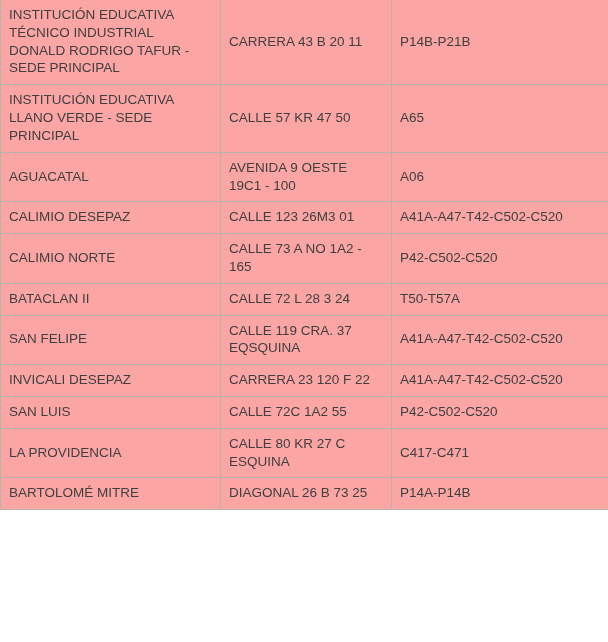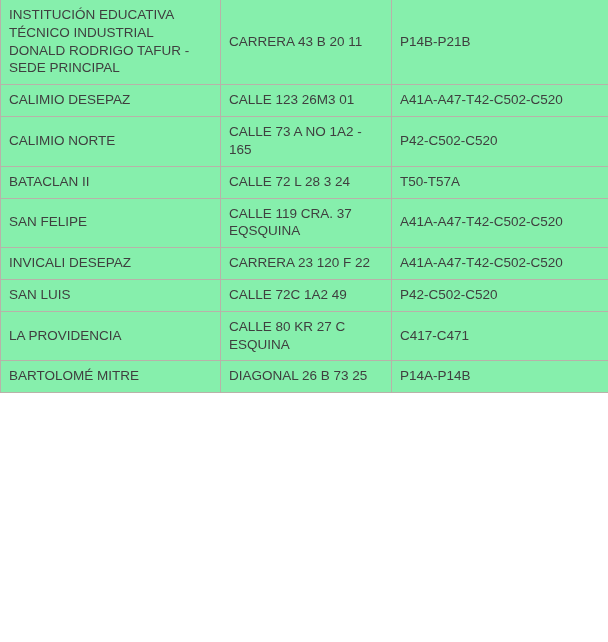--- a/index.html
+++ b/index.html
@@ -23,21 +23,21 @@
   .doc-table col.c1 { width: 220px; }
   .doc-table col.c2 { width: 171px; }
   .doc-table col.c3 { width: 217px; }
   .doc-table td {
     border: 1px solid #b8b2a9;
     padding: 6px 8px 7px 8px;
     vertical-align: middle;
     line-height: 1.32;
     color: #3f3f3f;
     word-wrap: break-word;
-    background: #86efac;
+    background: #fca5a5;
   }
   
   .doc-table tr:first-child td {
     border-top: none;
   }
   .cell-name { }
   .cell-addr { }
   .cell-code { }
 </style>
 </head>
@@ -47,20 +47,30 @@
   <colgroup>
     <col class="c1">
     <col class="c2">
     <col class="c3">
   </colgroup>
   <tbody>
     <tr>
       <td class="cell-name">INSTITUCIÓN EDUCATIVA TÉCNICO INDUSTRIAL DONALD RODRIGO TAFUR - SEDE PRINCIPAL</td>
       <td class="cell-addr">CARRERA 43 B 20 11</td>
       <td class="cell-code">P14B-P21B</td>
+    </tr>
+    <tr>
+      <td class="cell-name">INSTITUCIÓN EDUCATIVA LLANO VERDE - SEDE PRINCIPAL</td>
+      <td class="cell-addr">CALLE 57 KR 47 50</td>
+      <td class="cell-code">A65</td>
+    </tr>
+    <tr>
+      <td class="cell-name">AGUACATAL</td>
+      <td class="cell-addr">AVENIDA 9 OESTE 19C1 - 100</td>
+      <td class="cell-code">A06</td>
     </tr>
     <tr>
       <td class="cell-name">CALIMIO DESEPAZ</td>
       <td class="cell-addr">CALLE 123 26M3 01</td>
       <td class="cell-code">A41A-A47-T42-C502-C520</td>
     </tr>
     <tr>
       <td class="cell-name">CALIMIO NORTE</td>
       <td class="cell-addr">CALLE 73 A NO 1A2 - 165</td>
       <td class="cell-code">P42-C502-C520</td>
@@ -75,21 +85,21 @@
       <td class="cell-addr">CALLE 119 CRA. 37 EQSQUINA</td>
       <td class="cell-code">A41A-A47-T42-C502-C520</td>
     </tr>
     <tr>
       <td class="cell-name">INVICALI DESEPAZ</td>
       <td class="cell-addr">CARRERA 23 120 F 22</td>
       <td class="cell-code">A41A-A47-T42-C502-C520</td>
     </tr>
     <tr>
       <td class="cell-name">SAN LUIS</td>
-      <td class="cell-addr">CALLE 72C 1A2 49</td>
+      <td class="cell-addr">CALLE 72C 1A2 55</td>
       <td class="cell-code">P42-C502-C520</td>
     </tr>
     <tr>
       <td class="cell-name">LA PROVIDENCIA</td>
       <td class="cell-addr">CALLE 80 KR 27 C ESQUINA</td>
       <td class="cell-code">C417-C471</td>
     </tr>
     <tr>
       <td class="cell-name">BARTOLOMÉ MITRE</td>
       <td class="cell-addr">DIAGONAL 26 B 73 25</td>

